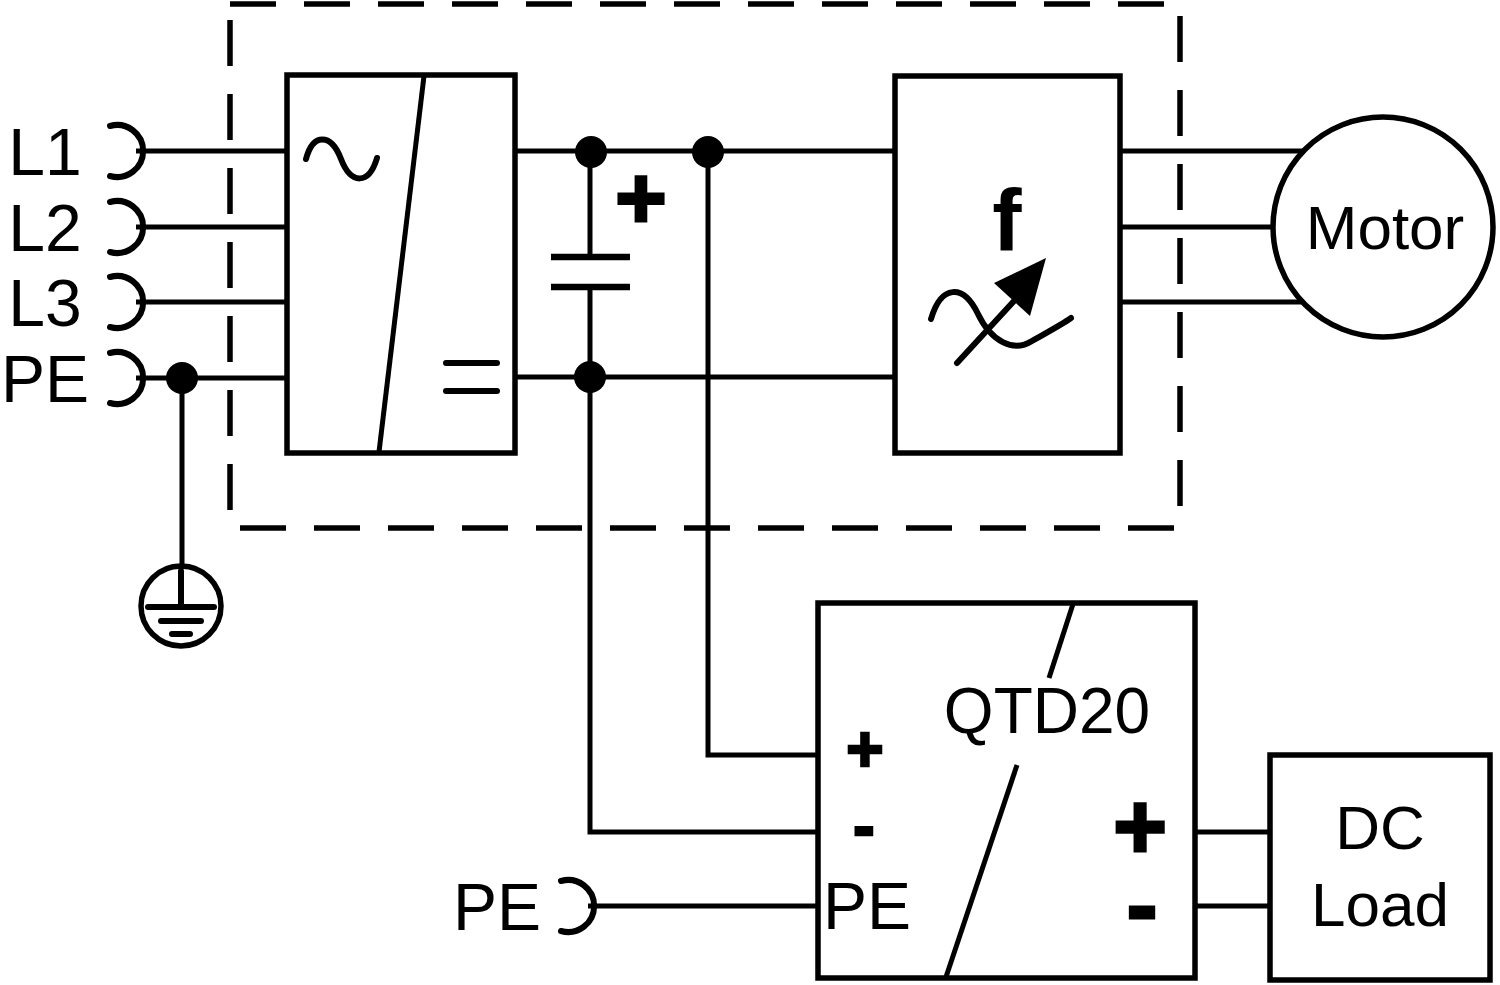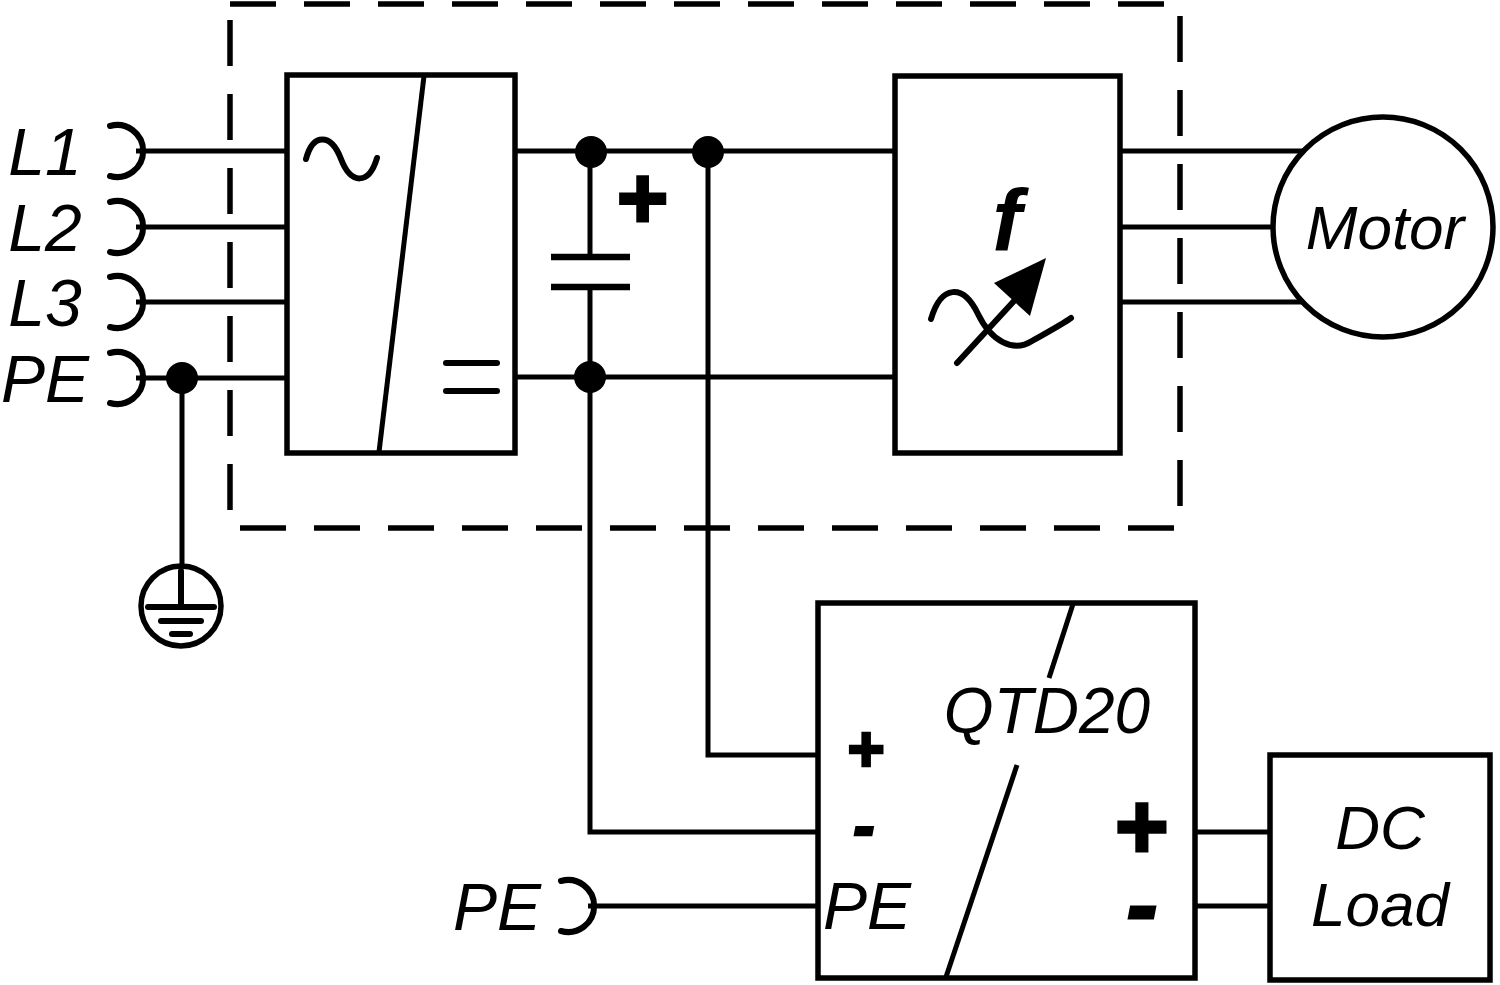--- a/index.html
+++ b/index.html
@@ -1,16 +1,16 @@
 <!DOCTYPE html>
 <html><head>
 <meta charset="utf-8">
 <style>
   html,body { margin:0; padding:0; background:#ffffff; }
-  .stage { position:relative; width:1500px; height:985px; background:#ffffff;font-style:italic; }
+  .stage { position:relative; width:1500px; height:985px; background:#ffffff; }
   svg { display:block; }
   .w    { stroke:#000; stroke-width:5;   fill:none; stroke-linecap:butt; }
   .box  { stroke:#000; stroke-width:5.5; fill:#ffffff; }
   .dashedbox { stroke:#000; stroke-width:5.5; fill:none; stroke-dasharray:46 28; }
   .sym  { stroke:#000; stroke-width:6;   fill:none; stroke-linecap:round; }
   .plate{ stroke:#000; stroke-width:6.5; fill:none; }
   .dot  { fill:#000; stroke:none; }
   .head { fill:#000; stroke:none; }
   text  { font-family:"Liberation Sans","DejaVu Sans",sans-serif; fill:#000; }
   .lbl66 { font-size:66px; }

